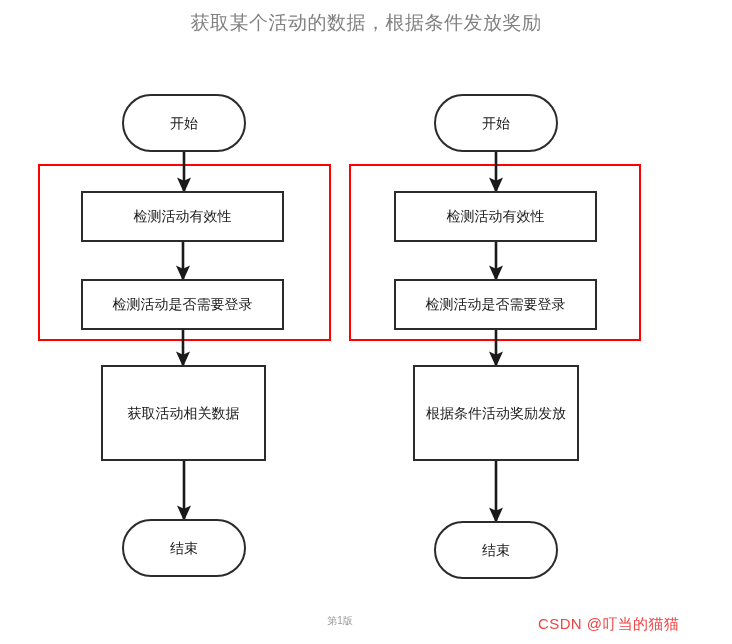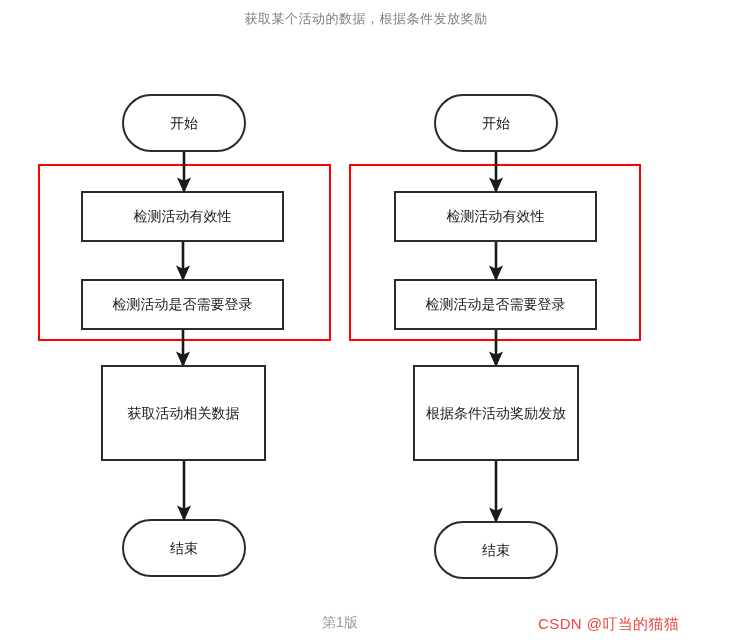--- a/index.html
+++ b/index.html
@@ -23,33 +23,33 @@
     height: 644px;
   }
 
   .diagram-title {
     position: absolute;
     top: 10px;
     left: 0;
     width: 732px;
     text-align: center;
     font-family: "Liberation Serif", "DejaVu Serif", serif;
-    font-size: 13px;
+    font-size: 19px;
     color: #808080;
     letter-spacing: 0.5px;
     white-space: nowrap;
   }
 
   .version-caption {
     position: absolute;
     top: 614px;
     left: 300px;
     width: 80px;
     text-align: center;
-    font-size: 14px;
+    font-size: 10px;
     color: #9a9a9a;
   }
 
   .watermark {
     position: absolute;
     top: 615px;
     left: 538px;
     font-size: 15px;
     color: #ef4444;
     white-space: nowrap;

